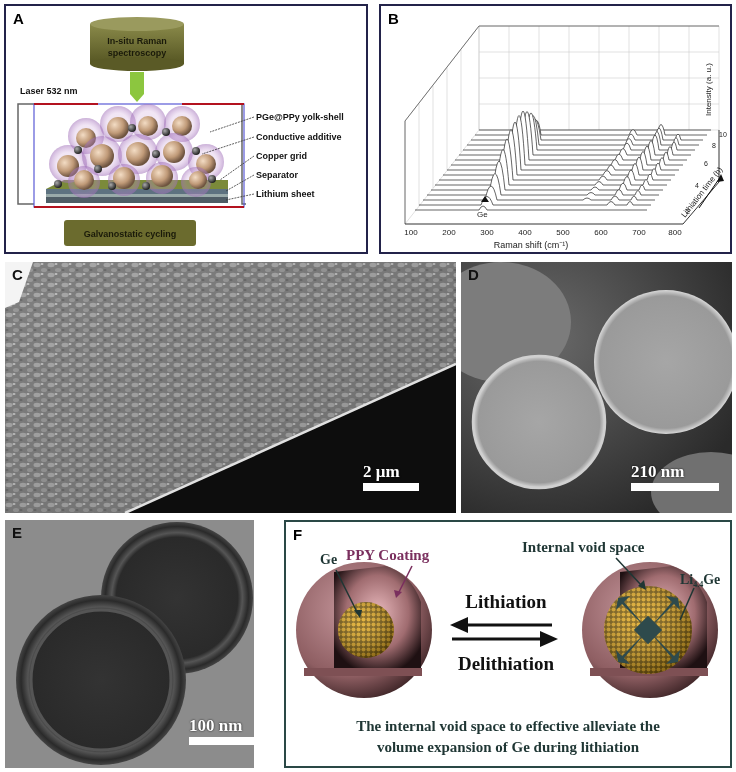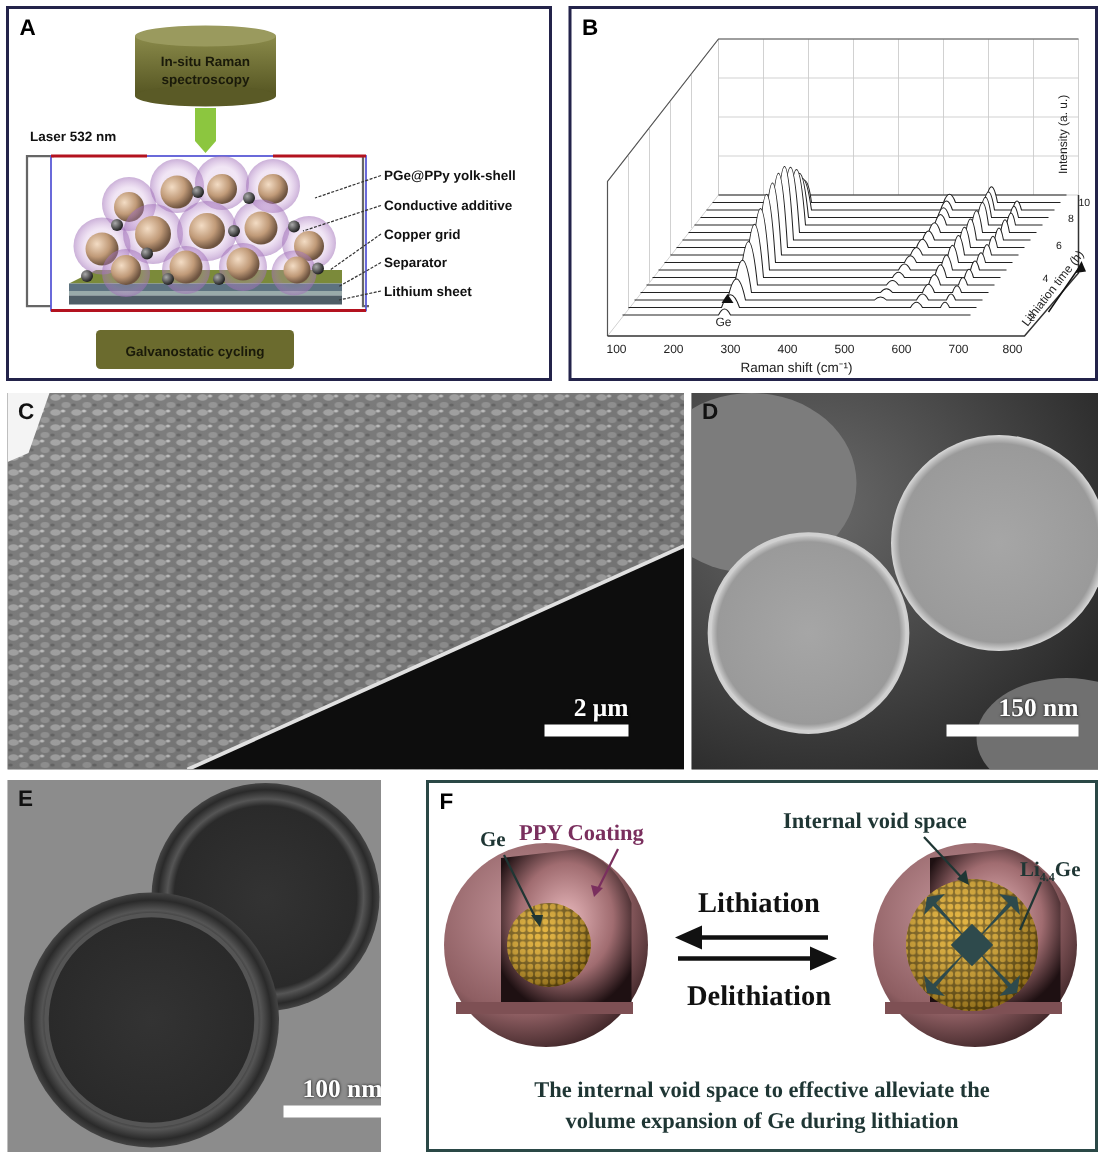--- a/index.html
+++ b/index.html
@@ -6,21 +6,21 @@
   body{width:736px;height:772px;position:relative;overflow:hidden;font-family:"Liberation Sans",sans-serif;}
   .panel{position:absolute;box-sizing:border-box;overflow:hidden;}
   .plabel{position:absolute;left:7px;top:4px;font-weight:bold;font-size:15px;font-family:"Liberation Sans",sans-serif;z-index:5;}
   
   #pA{left:4px;top:4px;width:364px;height:250px;border:2px solid #23234a;background:#fff;}
   #pB{left:379px;top:4px;width:353px;height:250px;border:2px solid #23234a;background:#fff;}
   #pC{left:5px;top:262px;width:451px;height:251px;background:#7e7e7e;}
   #pD{left:461px;top:262px;width:271px;height:251px;background:#3a3a3a;}
   #pE{left:5px;top:520px;width:249px;height:248px;background:#8e8e8e;}
   #pF{left:284px;top:520px;width:448px;height:248px;border:2px solid #2a4846;background:#fff;}
-  .sbar{position:absolute;text-align:right;color:#fff;font-family:"Liberation Serif",serif;font-weight:bold;font-size:17px;text-shadow:0 0 2px #000;}
+  .sbar{position:absolute;text-align:left;color:#fff;font-family:"Liberation Serif",serif;font-weight:bold;font-size:17px;text-shadow:0 0 2px #000;}
   .sbar .bar{display:block;height:8px;background:#fff;margin-top:1px;}
   svg text{font-family:"Liberation Sans",sans-serif;}
   .serif{font-family:"Liberation Serif",serif;}
 </style>
 </head>
 <body>
 
 <div id="pA" class="panel">
   <span class="plabel">A</span>
   <svg width="360" height="246" viewBox="0 0 360 246">
@@ -241,21 +241,21 @@
     </defs>
     <rect width="271" height="251" fill="url(#dbg)"></rect>
     <ellipse cx="40" cy="60" rx="70" ry="60" fill="#7c7c7c"></ellipse>
     <ellipse cx="250" cy="230" rx="60" ry="40" fill="#707070"></ellipse>
     <circle cx="205" cy="100" r="72" fill="url(#dsph)"></circle>
     <circle cx="78" cy="160" r="66" fill="url(#dsph)"></circle>
     <circle cx="78" cy="160" r="66" fill="none" stroke="#d0d0d0" stroke-width="2.5"></circle>
   </svg>
   <span class="plabel" style="color:#111;">D</span>
   <div class="sbar" style="left:170px;top:200px;width:88px;">
-    <span>150 nm</span><span class="bar"></span>
+    <span>210 nm</span><span class="bar"></span>
   </div>
 </div>
 
 <div id="pE" class="panel">
   <svg width="249" height="248" viewBox="0 0 249 248">
     <defs>
       <radialGradient id="eshell" cx="50%" cy="50%" r="50%">
           <stop offset="0%" stop-color="#333"></stop>
           <stop offset="80%" stop-color="#2a2a2a"></stop>
           <stop offset="86%" stop-color="#555"></stop>

